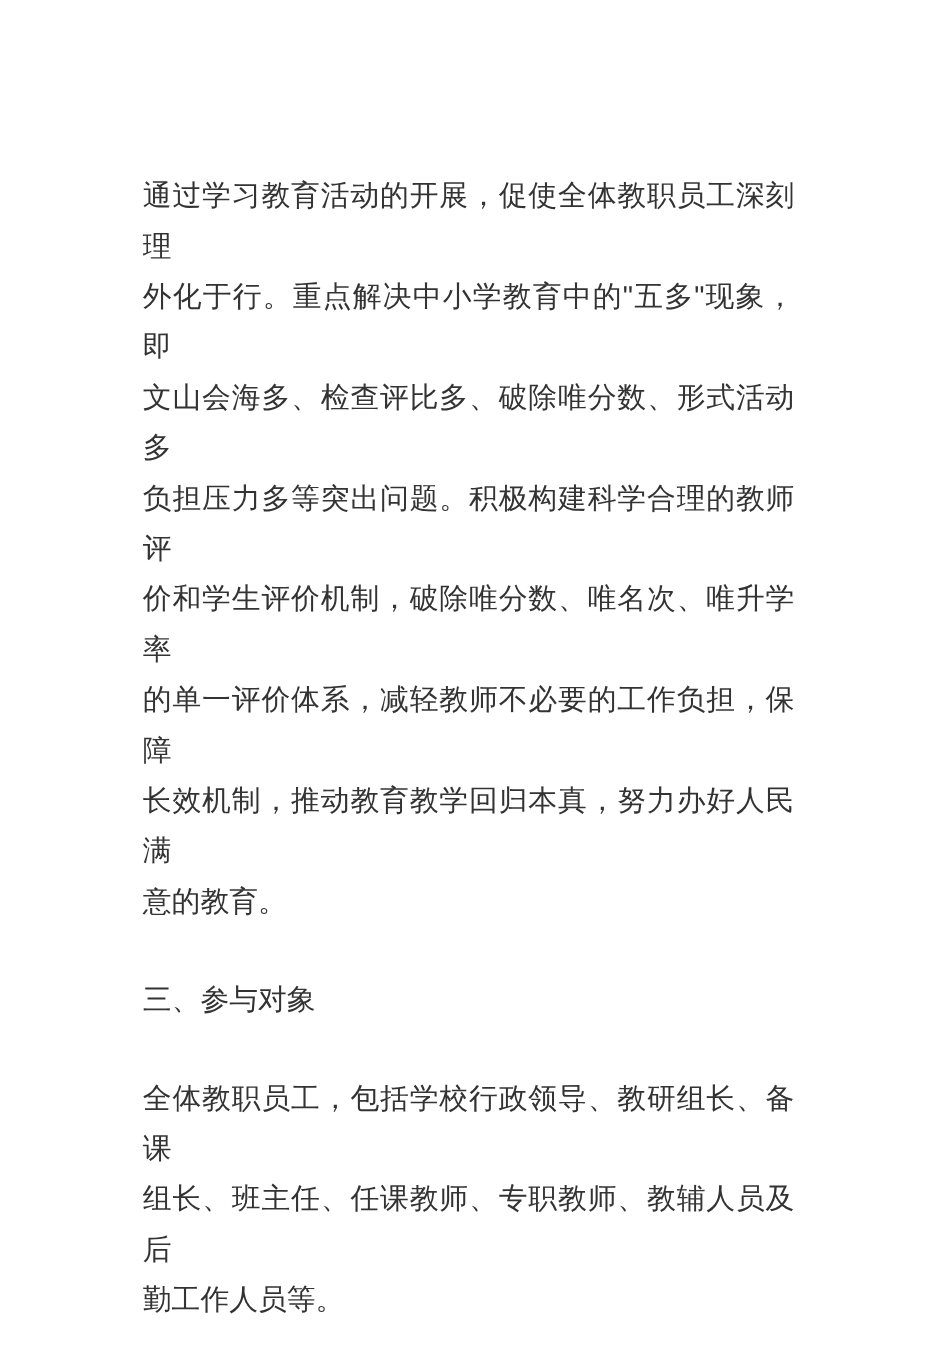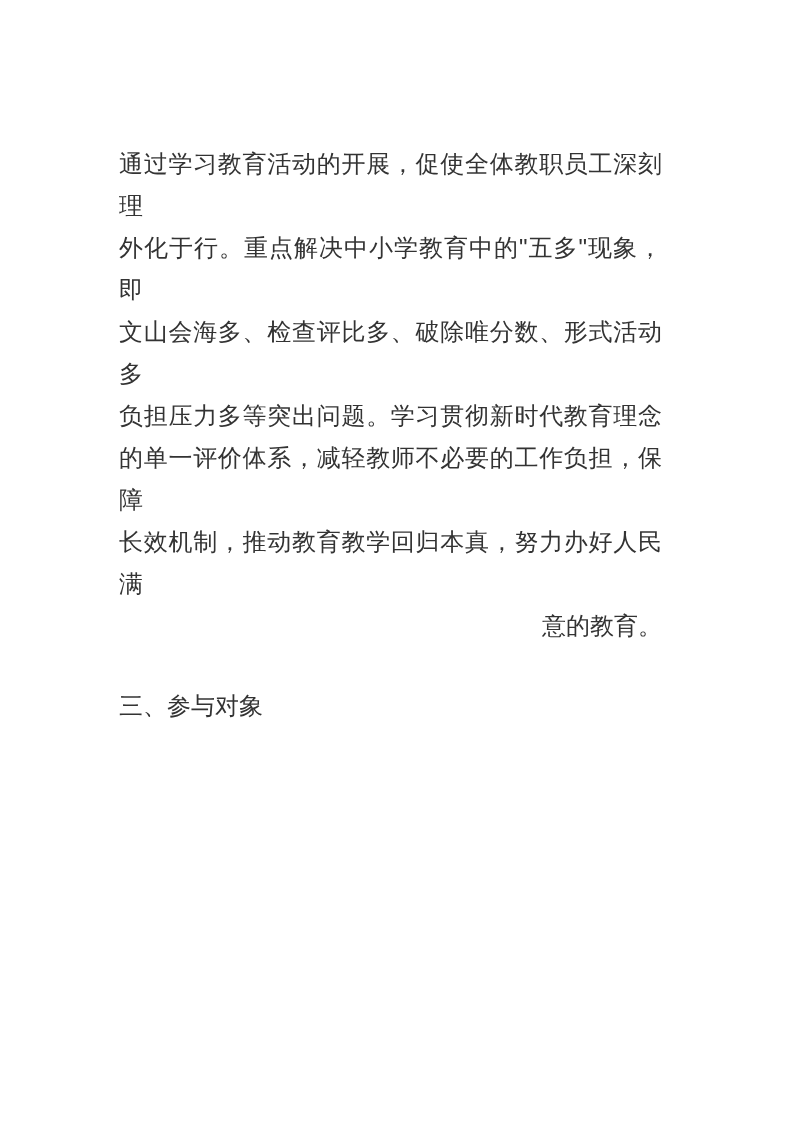--- a/index.html
+++ b/index.html
@@ -28,44 +28,49 @@
     font-weight: 400;
     letter-spacing: 0;
     white-space: normal;
   }
   
   .line--fill {
     text-align: justify;
     text-align-last: justify;
   }
   .line--end {
-    text-align: right;
+    text-align: left;
   }
   .heading, .subheading {
     margin: 0 0 40px 0;
     font-size: 24px;
     line-height: 42px;
     font-weight: 400;
     color: #333333;
-    font-family: Liberation Mono, monospace;
   }
 </style>
 </head>
 <body>
 
 <main class="doc">
 
   <section class="para">
     <div class="line line--fill">通过学习教育活动的开展，促使全体教职员工深刻理</div>
     <div class="line line--fill">外化于行。重点解决中小学教育中的"五多"现象，即</div>
     <div class="line line--fill">文山会海多、检查评比多、破除唯分数、形式活动多</div>
-    <div class="line line--fill">负担压力多等突出问题。学习贯彻新时代教育理念</div>
+    <div class="line line--fill">负担压力多等突出问题。积极构建科学合理的教师评</div>
+    <div class="line line--fill">价和学生评价机制，破除唯分数、唯名次、唯升学率</div>
     <div class="line line--fill">的单一评价体系，减轻教师不必要的工作负担，保障</div>
     <div class="line line--fill">长效机制，推动教育教学回归本真，努力办好人民满</div>
     <div class="line line--end">意的教育。</div>
   </section>
 
   <h2 class="heading">三、参与对象</h2>
 
+  <section class="para">
+    <div class="line line--fill">全体教职员工，包括学校行政领导、教研组长、备课</div>
+    <div class="line line--fill">组长、班主任、任课教师、专职教师、教辅人员及后</div>
+    <div class="line line--end">勤工作人员等。</div>
+  </section>
 
 
 
 </main>
 
 </body></html>

